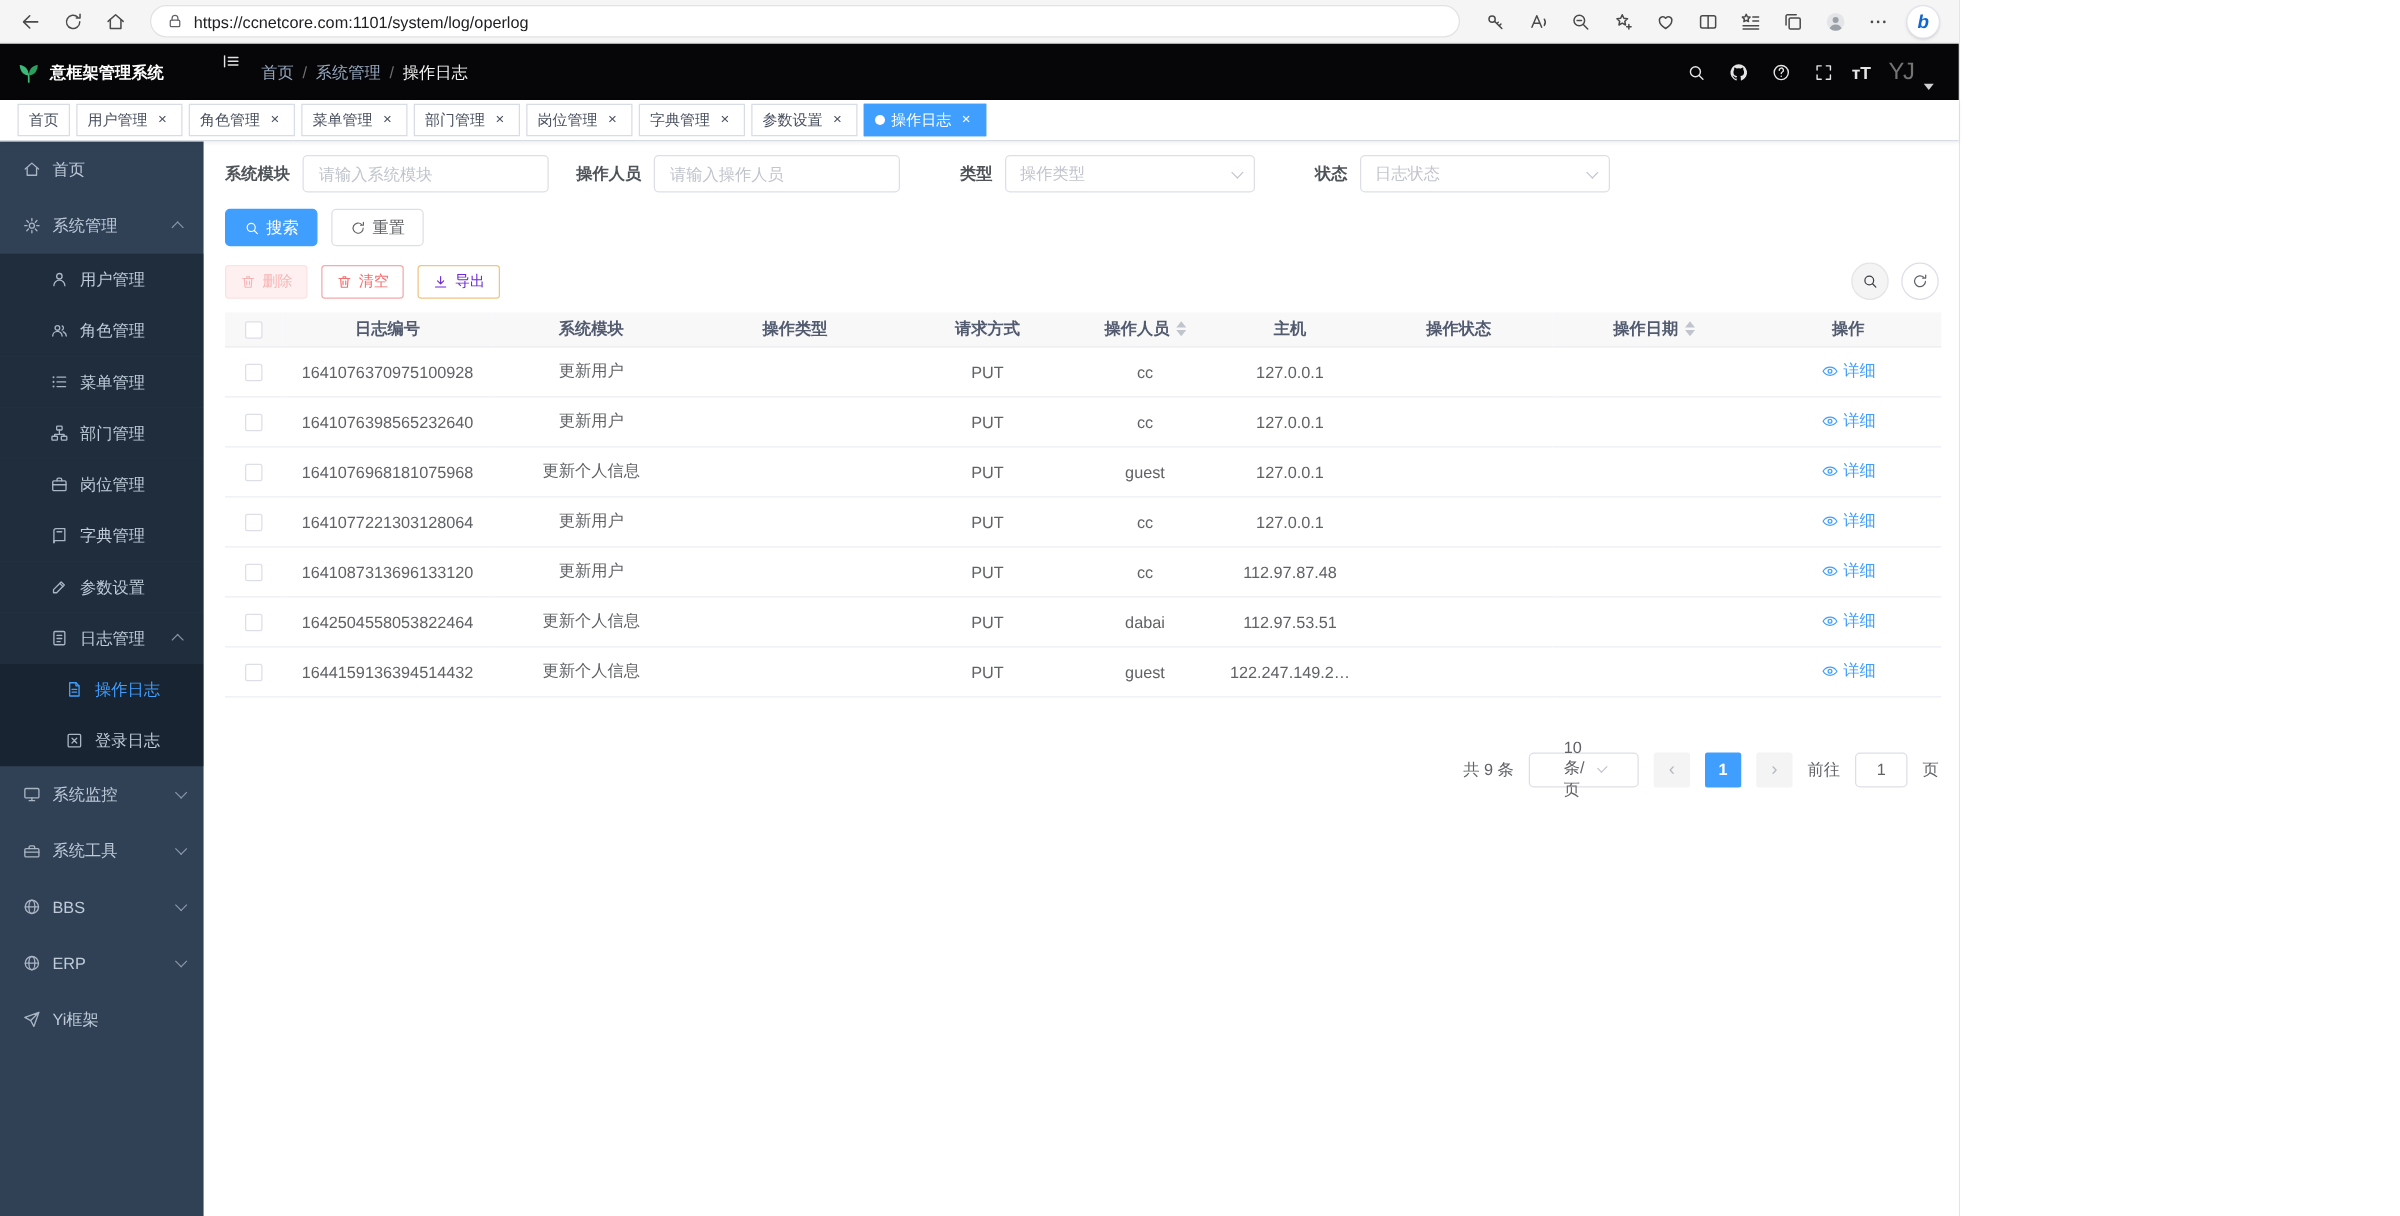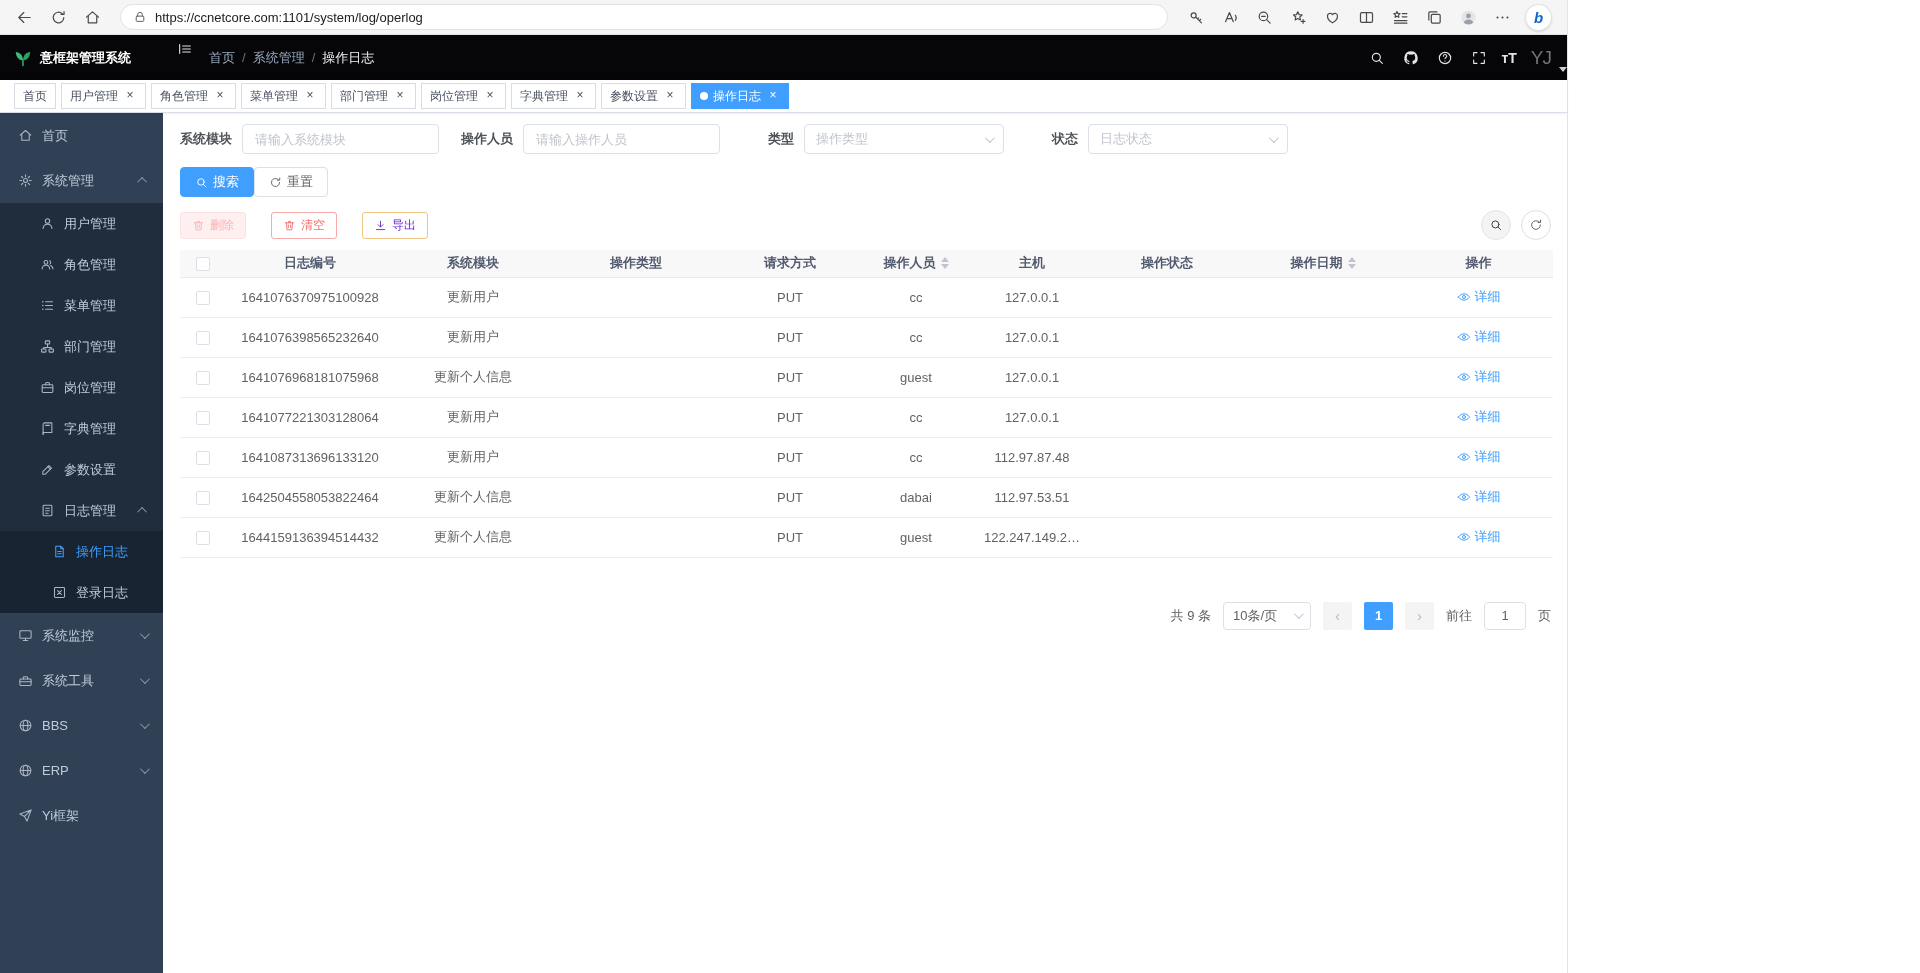--- a/index.html
+++ b/index.html
@@ -18,21 +18,21 @@
 
   
   .app-header{height:45px;background:#060608;display:flex;color:#ececec}
   .logo{width:163px;flex:0 0 163px;display:flex;align-items:center;gap:7px;padding-left:13px;font-size:13px;font-weight:bold;color:#fff;white-space:nowrap}
   .hdr-btn{display:flex;align-items:center;justify-content:center;width:28px;height:28px;cursor:pointer;color:#e4e4e4}
   .sidebar-toggle{margin-left:8px}
   .breadcrumb{margin-left:10px;display:flex;align-items:center;font-size:13px}
   .crumb{color:#97a8be;cursor:pointer}
   .crumb.last{color:#f2f2f2;cursor:default}
   .crumb-sep{color:#6f6f6f;margin:0 7px}
-  .header-right{margin-left:auto;display:flex;align-items:center;gap:6px;}
+  .header-right{margin-left:auto;display:flex;align-items:center;gap:6px;padding-right:20px}
   .fontsize{font-size:14px;font-weight:bold;letter-spacing:0;width:auto;padding:0 2px}
   .yj{font-size:19px;font-weight:400;letter-spacing:-1px;color:#737373;margin-left:6px;cursor:pointer}
   .hdr-caret{width:0;height:0;border-left:4px solid transparent;border-right:4px solid transparent;border-top:5px solid #cfcfcf;align-self:flex-end;margin:0 0 8px 2px;cursor:pointer}
 
   
   .tags-bar{height:33px;background:#fff;border-bottom:1px solid #d8dce5;box-shadow:0 1px 3px rgba(0,0,0,.06);display:flex;align-items:center;padding-left:14px;gap:5px;position:relative;z-index:2}
   .tag{display:inline-flex;align-items:center;height:26px;padding:0 8px;border:1px solid #d8dce5;background:#fff;color:#495060;font-size:12px;cursor:pointer;white-space:nowrap}
   .tag .tag-close{margin-left:5px;width:14px;height:14px;line-height:13px;text-align:center;border-radius:50%;font-size:12px}
   .tag.active{background:#409eff;border-color:#409eff;color:#fff}
   .tag .dot{width:8px;height:8px;border-radius:50%;background:#fff;margin-right:5px}
@@ -64,22 +64,22 @@
   .sel-caret{width:7px;height:7px;border-right:1.3px solid #c0c4cc;border-bottom:1.3px solid #c0c4cc;transform:rotate(45deg) translateY(-2px)}
   .date-range{width:197px;height:30px;border:1px solid #dcdfe6;border-radius:4px;display:flex;align-items:center;padding:0 9px;gap:7px;cursor:pointer;background:#fff}
   .date-range .icon{width:14px;height:14px;color:#c0c4cc}
   .date-ph{color:#c0c4cc;flex:1;text-align:center}
   .date-sep{color:#8b8f96}
 
   
   .btn{display:inline-flex;align-items:center;gap:5px;height:30px;padding:0 14px;border-radius:4px;font-size:13px;border:1px solid #dcdfe6;background:#fff;color:#606266;cursor:pointer;font-family:inherit;white-space:nowrap}
   .btn .icon{width:13px;height:13px}
   .btn-primary{background:#409eff;border-color:#409eff;color:#fff}
-  .btn + .btn{margin-left:0}
-  .toolbar{display:flex;align-items:center;margin:0 0 10px;gap:25px}
+  .btn + .btn{margin-left:11px}
+  .toolbar{display:flex;align-items:center;margin:0 0 10px;gap:11px}
   .btn-sm{height:27px;padding:0 11px;font-size:12px;border-radius:3px}
   .danger-disabled{background:#fef0f0;border-color:#fde2e2;color:#f8b4b4;cursor:not-allowed}
   .danger-plain{background:#fff;border-color:#f5a9a9;color:#f56c6c}
   .warning-plain{background:#fff;border-color:#eec583;color:#6d28d9}
   .toolbar-right{margin-left:auto;display:flex;gap:10px}
   .circle-btn{width:30px;height:30px;border-radius:50%;border:1px solid #dcdfe6;background:#fff;color:#5f6368;display:flex;align-items:center;justify-content:center;cursor:pointer}
   .circle-btn .icon{width:14px;height:14px}
   .circle-btn.shaded{background:#f4f4f5;border-color:#e4e4e6;color:#3c3f43}
 
   
@@ -90,21 +90,21 @@
   .checkbox{display:inline-block;width:14px;height:14px;border:1px solid #dcdfe6;border-radius:2px;background:#fff;vertical-align:middle;cursor:pointer}
   .sort{display:inline-flex;flex-direction:column;margin-left:5px;gap:2px;cursor:pointer}
   .sort i{width:0;height:0;border-left:4px solid transparent;border-right:4px solid transparent}
   .sort .cu{border-bottom:5px solid #c0c4cc}
   .sort .cd{border-top:5px solid #c0c4cc}
   .detail{color:#409eff;display:inline-flex;align-items:center;gap:4px;cursor:pointer}
   .detail .icon{width:14px;height:14px}
 
   
   .pagination{display:flex;align-items:center;justify-content:flex-end;gap:12px;margin-top:44px;color:#606266}
-  .page-size{width:88px;height:28px;border:1px solid #dcdfe6;border-radius:4px;display:flex;align-items:center;justify-content:space-between;padding:0 9px;cursor:pointer;background:#fff}
+  .page-size{width:88px;height:28px;border:1px solid #dcdfe6;border-radius:4px;display:flex;align-items:center;justify-content:space-between;padding:0 27px;cursor:pointer;background:#fff}
   .pg-btn{min-width:29px;height:28px;background:#f4f4f5;border:none;border-radius:2px;color:#b6b9c0;display:inline-flex;align-items:center;justify-content:center;font-size:15px;cursor:pointer;font-family:inherit}
   .pg-btn.pg-num{font-size:13px}
   .pg-btn.active{background:#409eff;color:#fff;font-weight:bold}
   .goto-input{width:42px;height:28px;border:1px solid #dcdfe6;border-radius:4px;text-align:center;font-size:13px;color:#606266;font-family:inherit}
 
   
   .icon{display:inline-flex;width:15px;height:15px;flex:0 0 auto}
   .icon svg{width:100%;height:100%;fill:none;stroke:currentColor;stroke-width:1.7;stroke-linecap:round;stroke-linejoin:round}
   .cbtn .icon{width:17px;height:17px}
   .hdr-btn .icon{width:16px;height:16px}

